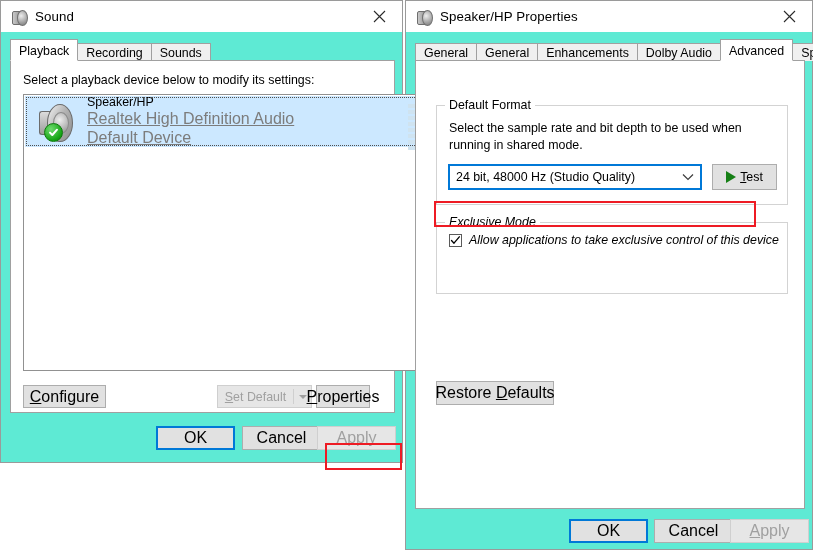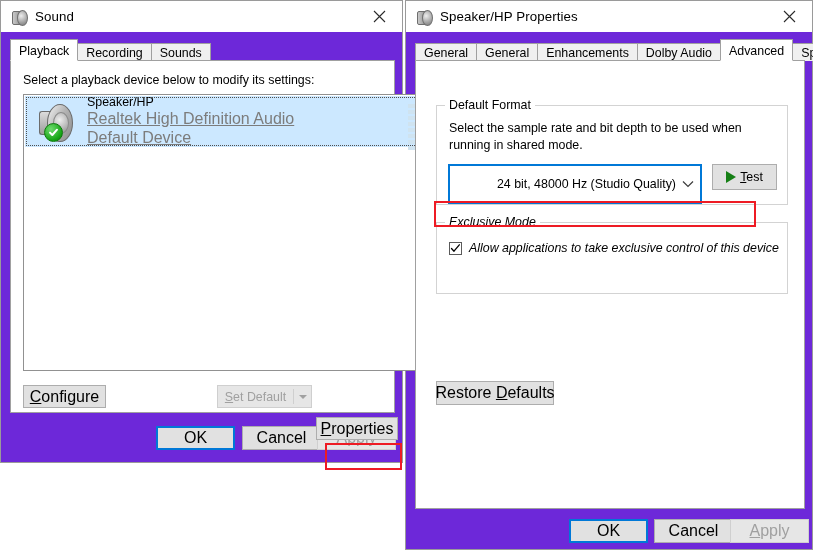--- a/index.html
+++ b/index.html
@@ -7,21 +7,21 @@
     width: 813px; height: 550px;
     background: #ffffff;
     font-family: "Liberation Sans", sans-serif;
     overflow: hidden;
   }
   .root { position: relative; width: 813px; height: 550px; }
 
   
   .dialog {
     position: absolute;
-    background: #6d28d9;
+    background: #5eead4;
     border: 1px solid #9a9a9a;
     box-sizing: border-box;
   }
   .titlebar {
     position: absolute; left: 0; top: 0; right: 0; height: 31px;
     background: #ffffff;
     display: flex; align-items: center;
   }
   .title-icon {
     width: 16px; height: 16px; margin-left: 10px; margin-right: 8px;
@@ -341,21 +341,21 @@
         <div class="sb-main">
           <u>S</u>
             <span>et Default</span>
         </div>
         <div class="sb-sep"></div>
         <div class="sb-arrow">
           <span class="caret-dn"></span>
         </div>
       </div>
 
-      <div class="btn" style="left:305px; top:324px; width:82px; height:23px;margin-top:32px;">
+      <div class="btn" style="left:305px; top:324px; width:54px; height:23px;">
         <span>
           <u>P</u><span>roperties</span>
         </span>
       </div>
       <div class="hilite" style="left:314px; top:382px; width:77px; height:27px;"></div>
     </div>
 
     <div class="btn default" style="left:155px; top:425px; width:79px; height:24px;">
       <span>OK</span>
     </div>
@@ -404,41 +404,41 @@
         <span>Spatial sound</span>
       </div>
     </div>
 
     <div class="tabpanel" style="left:9px; top:59px; width:390px; height:449px;">
 
       <div class="group" style="left:20px; top:16px; width:352px; height:100px;">
         <div class="group-title">Default Format</div>
         <div class="grp-text" style="left:12px; top:14px; width:320px;">Select the sample rate and bit depth to be used when running in shared mode.</div>
 
-        <div class="combo" style="left:11px; top:58px; width:254px; height:40px;text-align:right;">
+        <div class="combo" style="left:11px; top:58px; width:254px; height:26px;">
           <span class="cv">24 bit, 48000 Hz (Studio Quality)</span>
           <span class="chev">
             <svg width="12" height="8" viewBox="0 0 12 8">
               <path d="M1 1.5 L6 6.5 L11 1.5" stroke="#3c3c3c" stroke-width="1.2" fill="none"></path>
             </svg>
           </span>
         </div>
 
         <div class="testbtn" style="left:275px; top:58px; width:65px; height:26px;">
           <span class="play-tri"></span>
           <span>
             <u>T</u><span>est</span>
           </span>
         </div>
       </div>
 
       <div class="group" style="left:20px; top:133px; width:352px; height:72px;font-style:italic;">
         <div class="group-title">Exclusive Mode</div>
 
-        <div class="cbrow" style="left:12px; top:18px;justify-content:flex-end;">
+        <div class="cbrow" style="left:12px; top:10px;justify-content:flex-end;">
           <span class="cbox">
             <svg width="11" height="11" viewBox="0 0 11 11">
               <path d="M1.5 5.5 L4 8.2 L9.3 1.8" stroke="#000000" stroke-width="1.3" fill="none" stroke-linecap="round" stroke-linejoin="round"></path>
             </svg>
           </span>
           <span>Allow applications to take exclusive control of this device</span>
         </div>
 
       </div>
 

